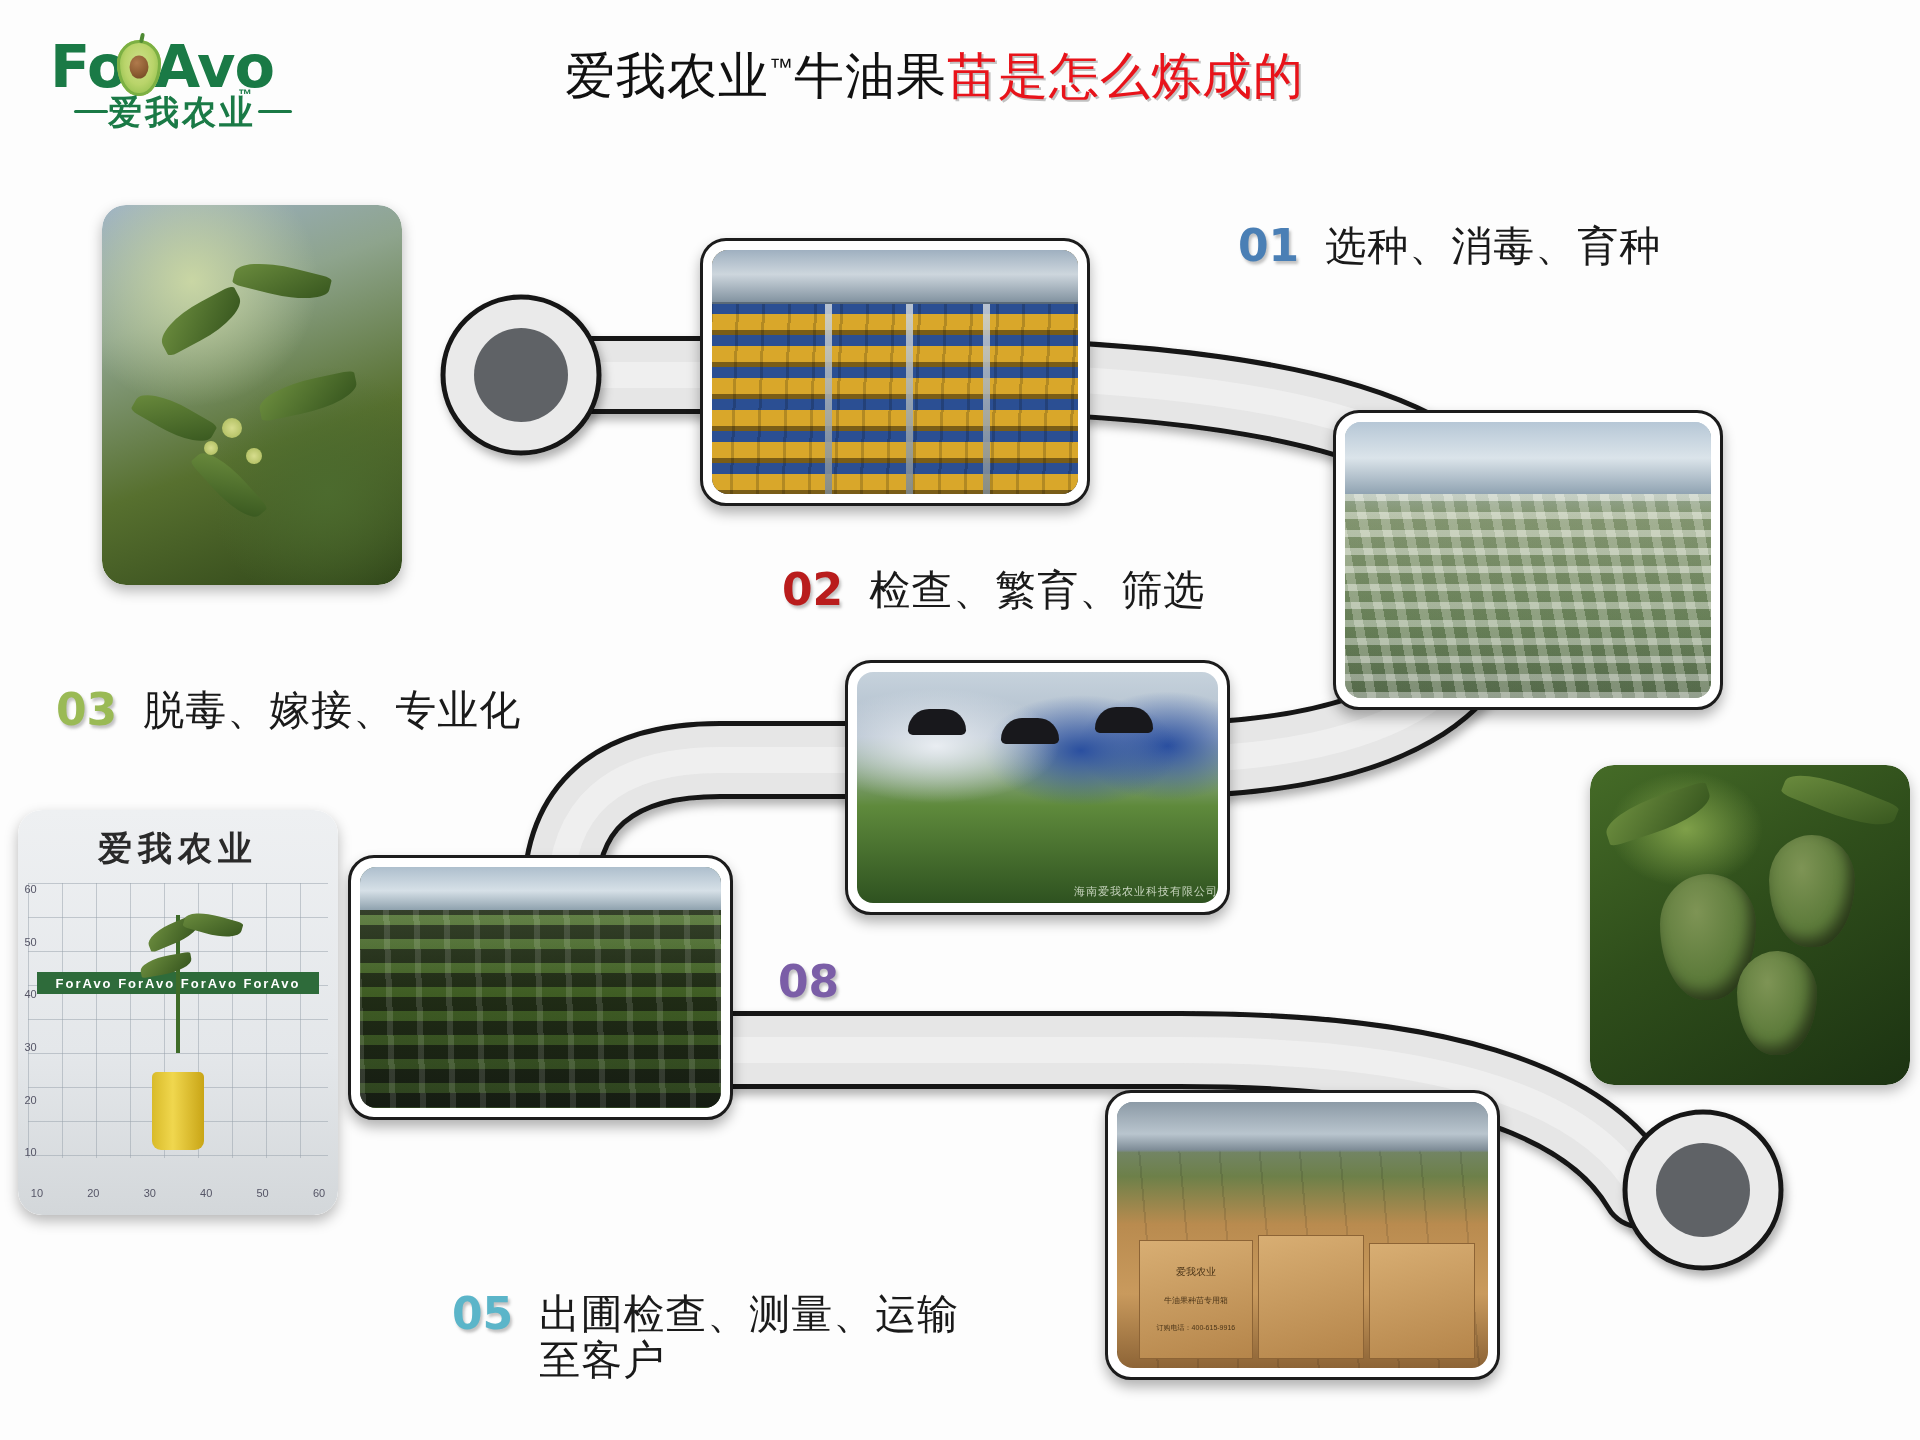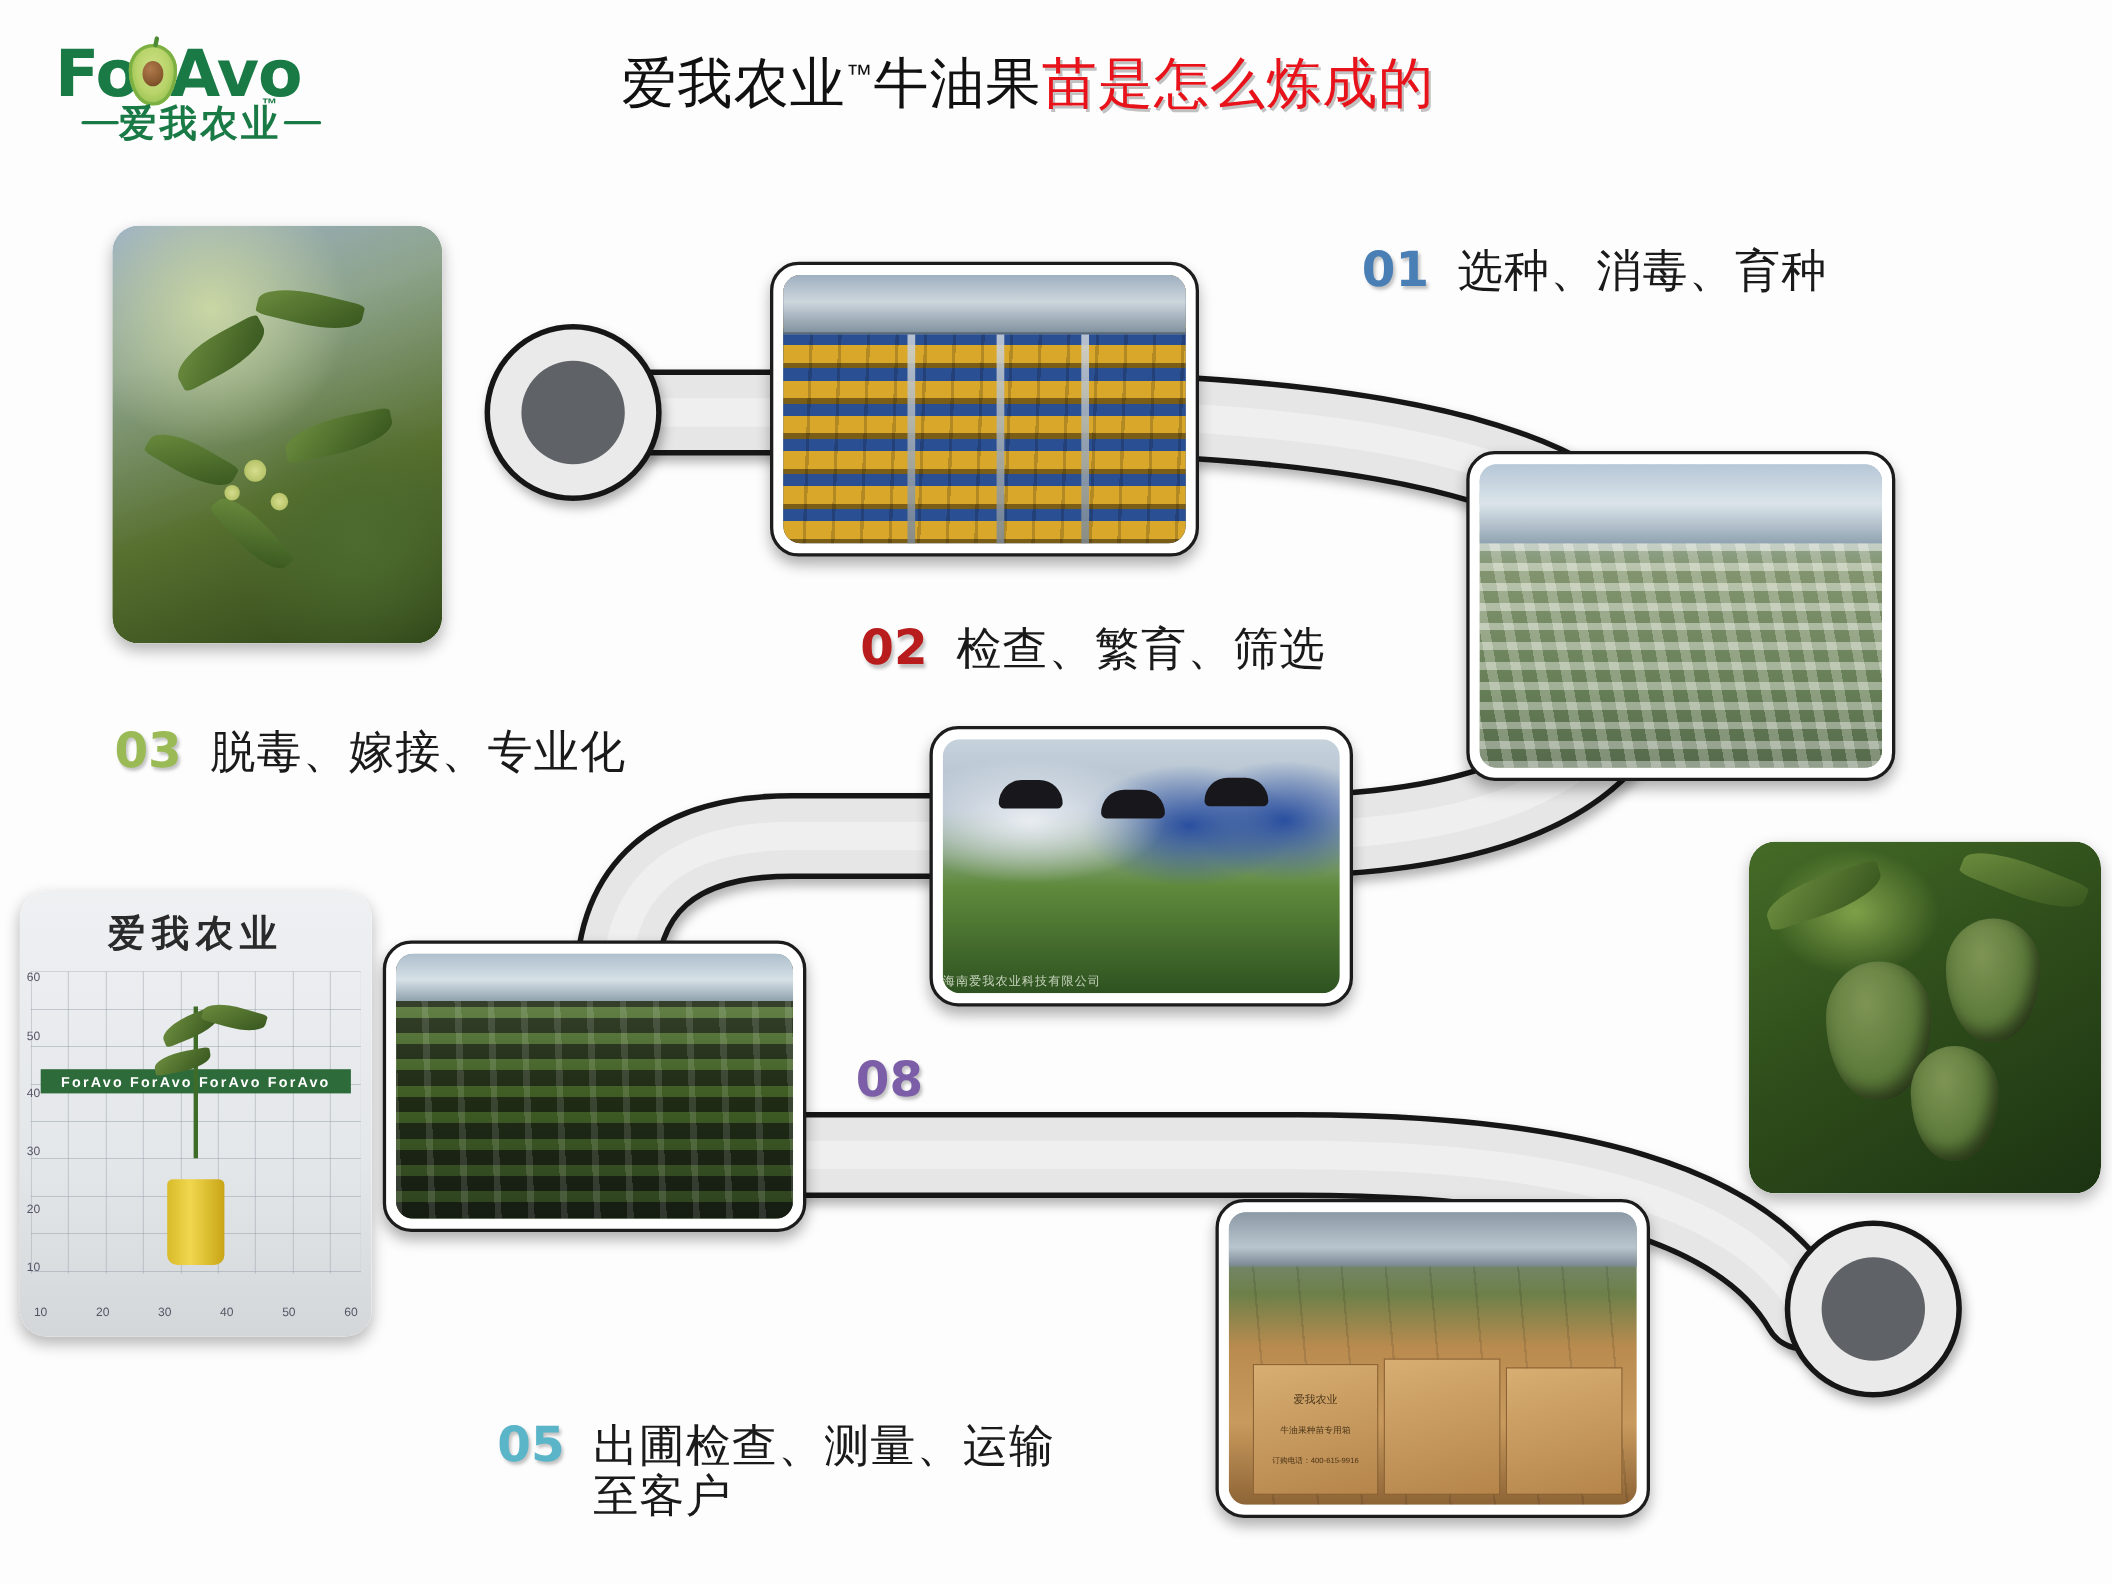--- a/index.html
+++ b/index.html
@@ -118,21 +118,21 @@
   
   .ph-staff{
     background:
       radial-gradient(ellipse 55% 40% at 22% 32%, #e9edf2 0%, transparent 62%),
       radial-gradient(ellipse 45% 40% at 62% 34%, #2a4fa0 0%, transparent 60%),
       radial-gradient(ellipse 40% 38% at 86% 32%, #2a4fa0 0%, transparent 62%),
       linear-gradient(to bottom,#c6d2dc 0%,#aebccb 28%,#5f8a3c 58%,#2e5220 100%);
   }
   .ph-staff .cap{position:absolute;width:58px;height:26px;border-radius:26px 26px 6px 6px;background:#18181c;}
   .ph-staff .wm{
-    position:absolute;left:0;right:0;bottom:4px;text-align:left;
+    position:absolute;left:0;right:0;bottom:4px;text-align:right;
     font-size:11px;color:#e8f0e0;opacity:.8;letter-spacing:1px;
   }
 
   
   .ph-pots{
     background:
       repeating-linear-gradient(88deg, rgba(255,255,255,.12) 0 6px, transparent 6px 30px),
       repeating-linear-gradient(to bottom, rgba(60,90,40,.55) 0 10px, rgba(20,26,18,.75) 10px 24px),
       linear-gradient(to bottom,#b9c9d6 0%,#8fae6a 20%,#44621f 52%,#1a2214 100%);
   }
@@ -388,21 +388,21 @@
   <div class="step" style="left:1238px;top:224px;">
     <span class="num" style="color:#4a7fb5;">01</span>
     <span class="txt">选种、消毒、育种</span>
   </div>
 
   <div class="step" style="left:782px;top:568px;">
     <span class="num" style="color:#b91c1c;">02</span>
     <span class="txt">检查、繁育、筛选</span>
   </div>
 
-  <div class="step" style="left:56px;top:661px;margin-left:48px;">
+  <div class="step" style="left:56px;top:688px;">
     <span class="num" style="color:#9aba55;">03</span>
     <span class="txt">脱毒、嫁接、专业化</span>
   </div>
 
   <div class="step" style="left:778px;top:960px;">
     <span class="num" style="color:#7b5ea7;">08</span>
   </div>
 
   <div class="step" style="left:452px;top:1292px;">
     <span class="num" style="color:#5bb5c9;">05</span>

